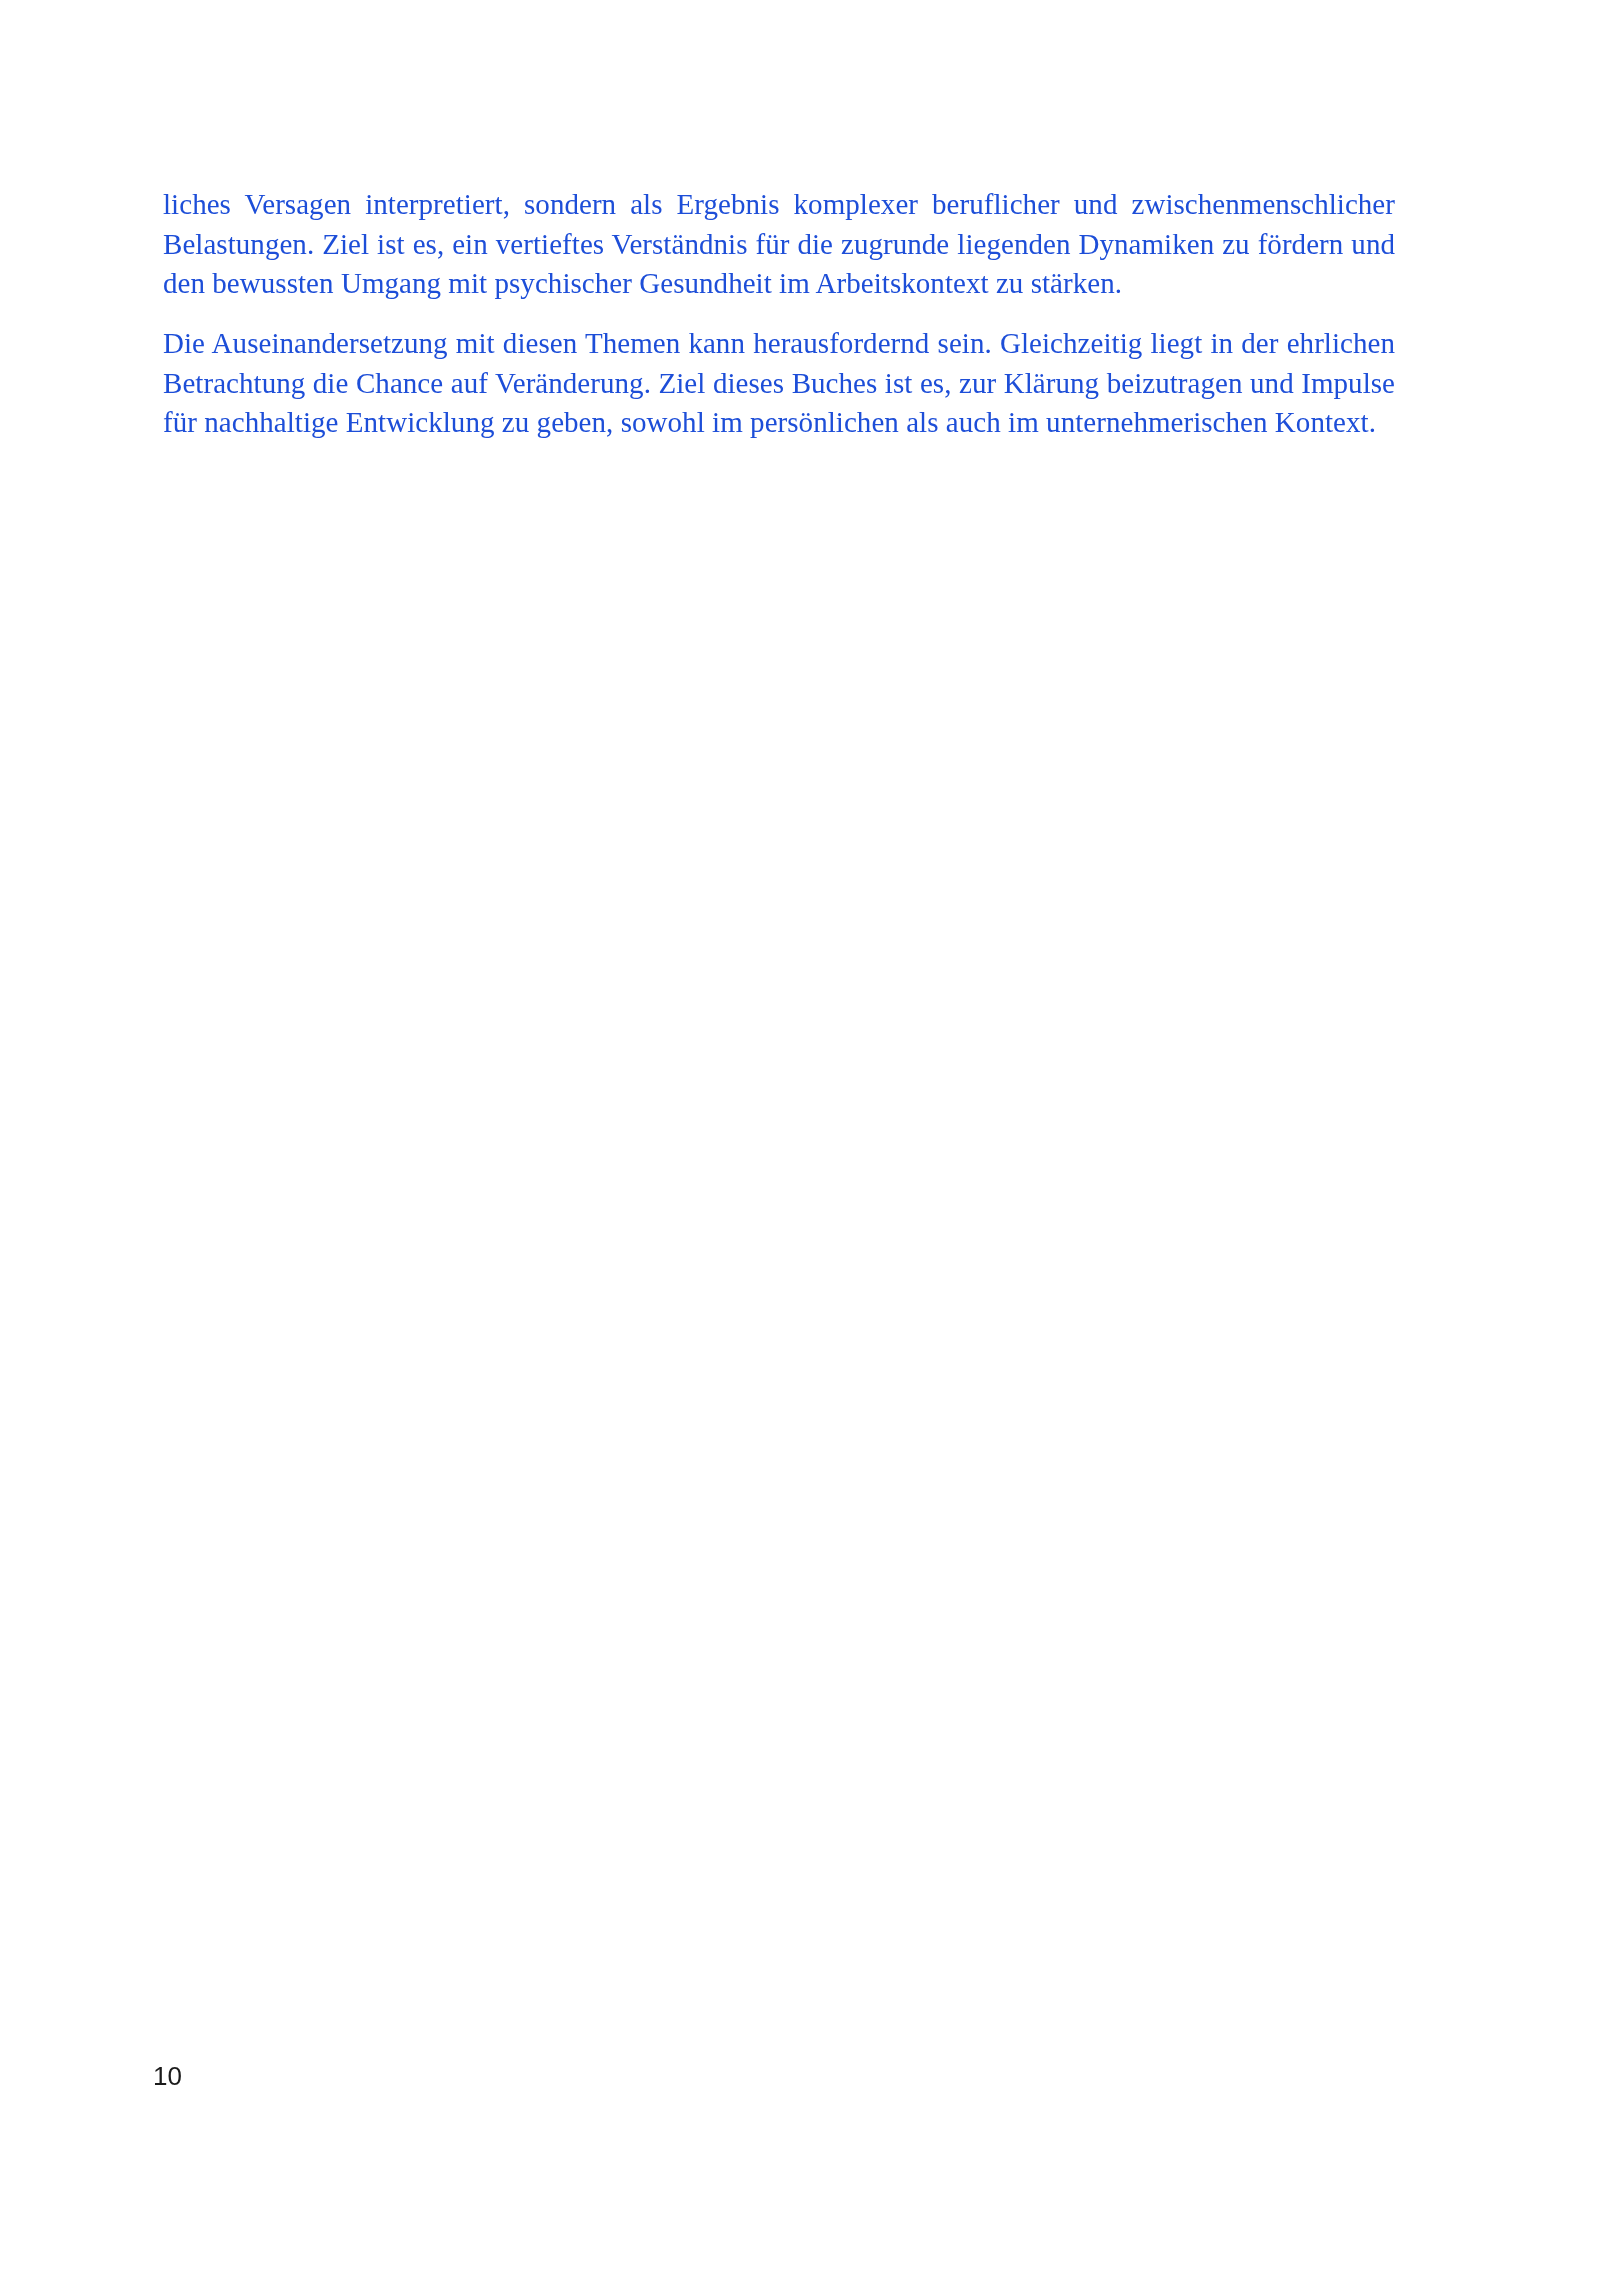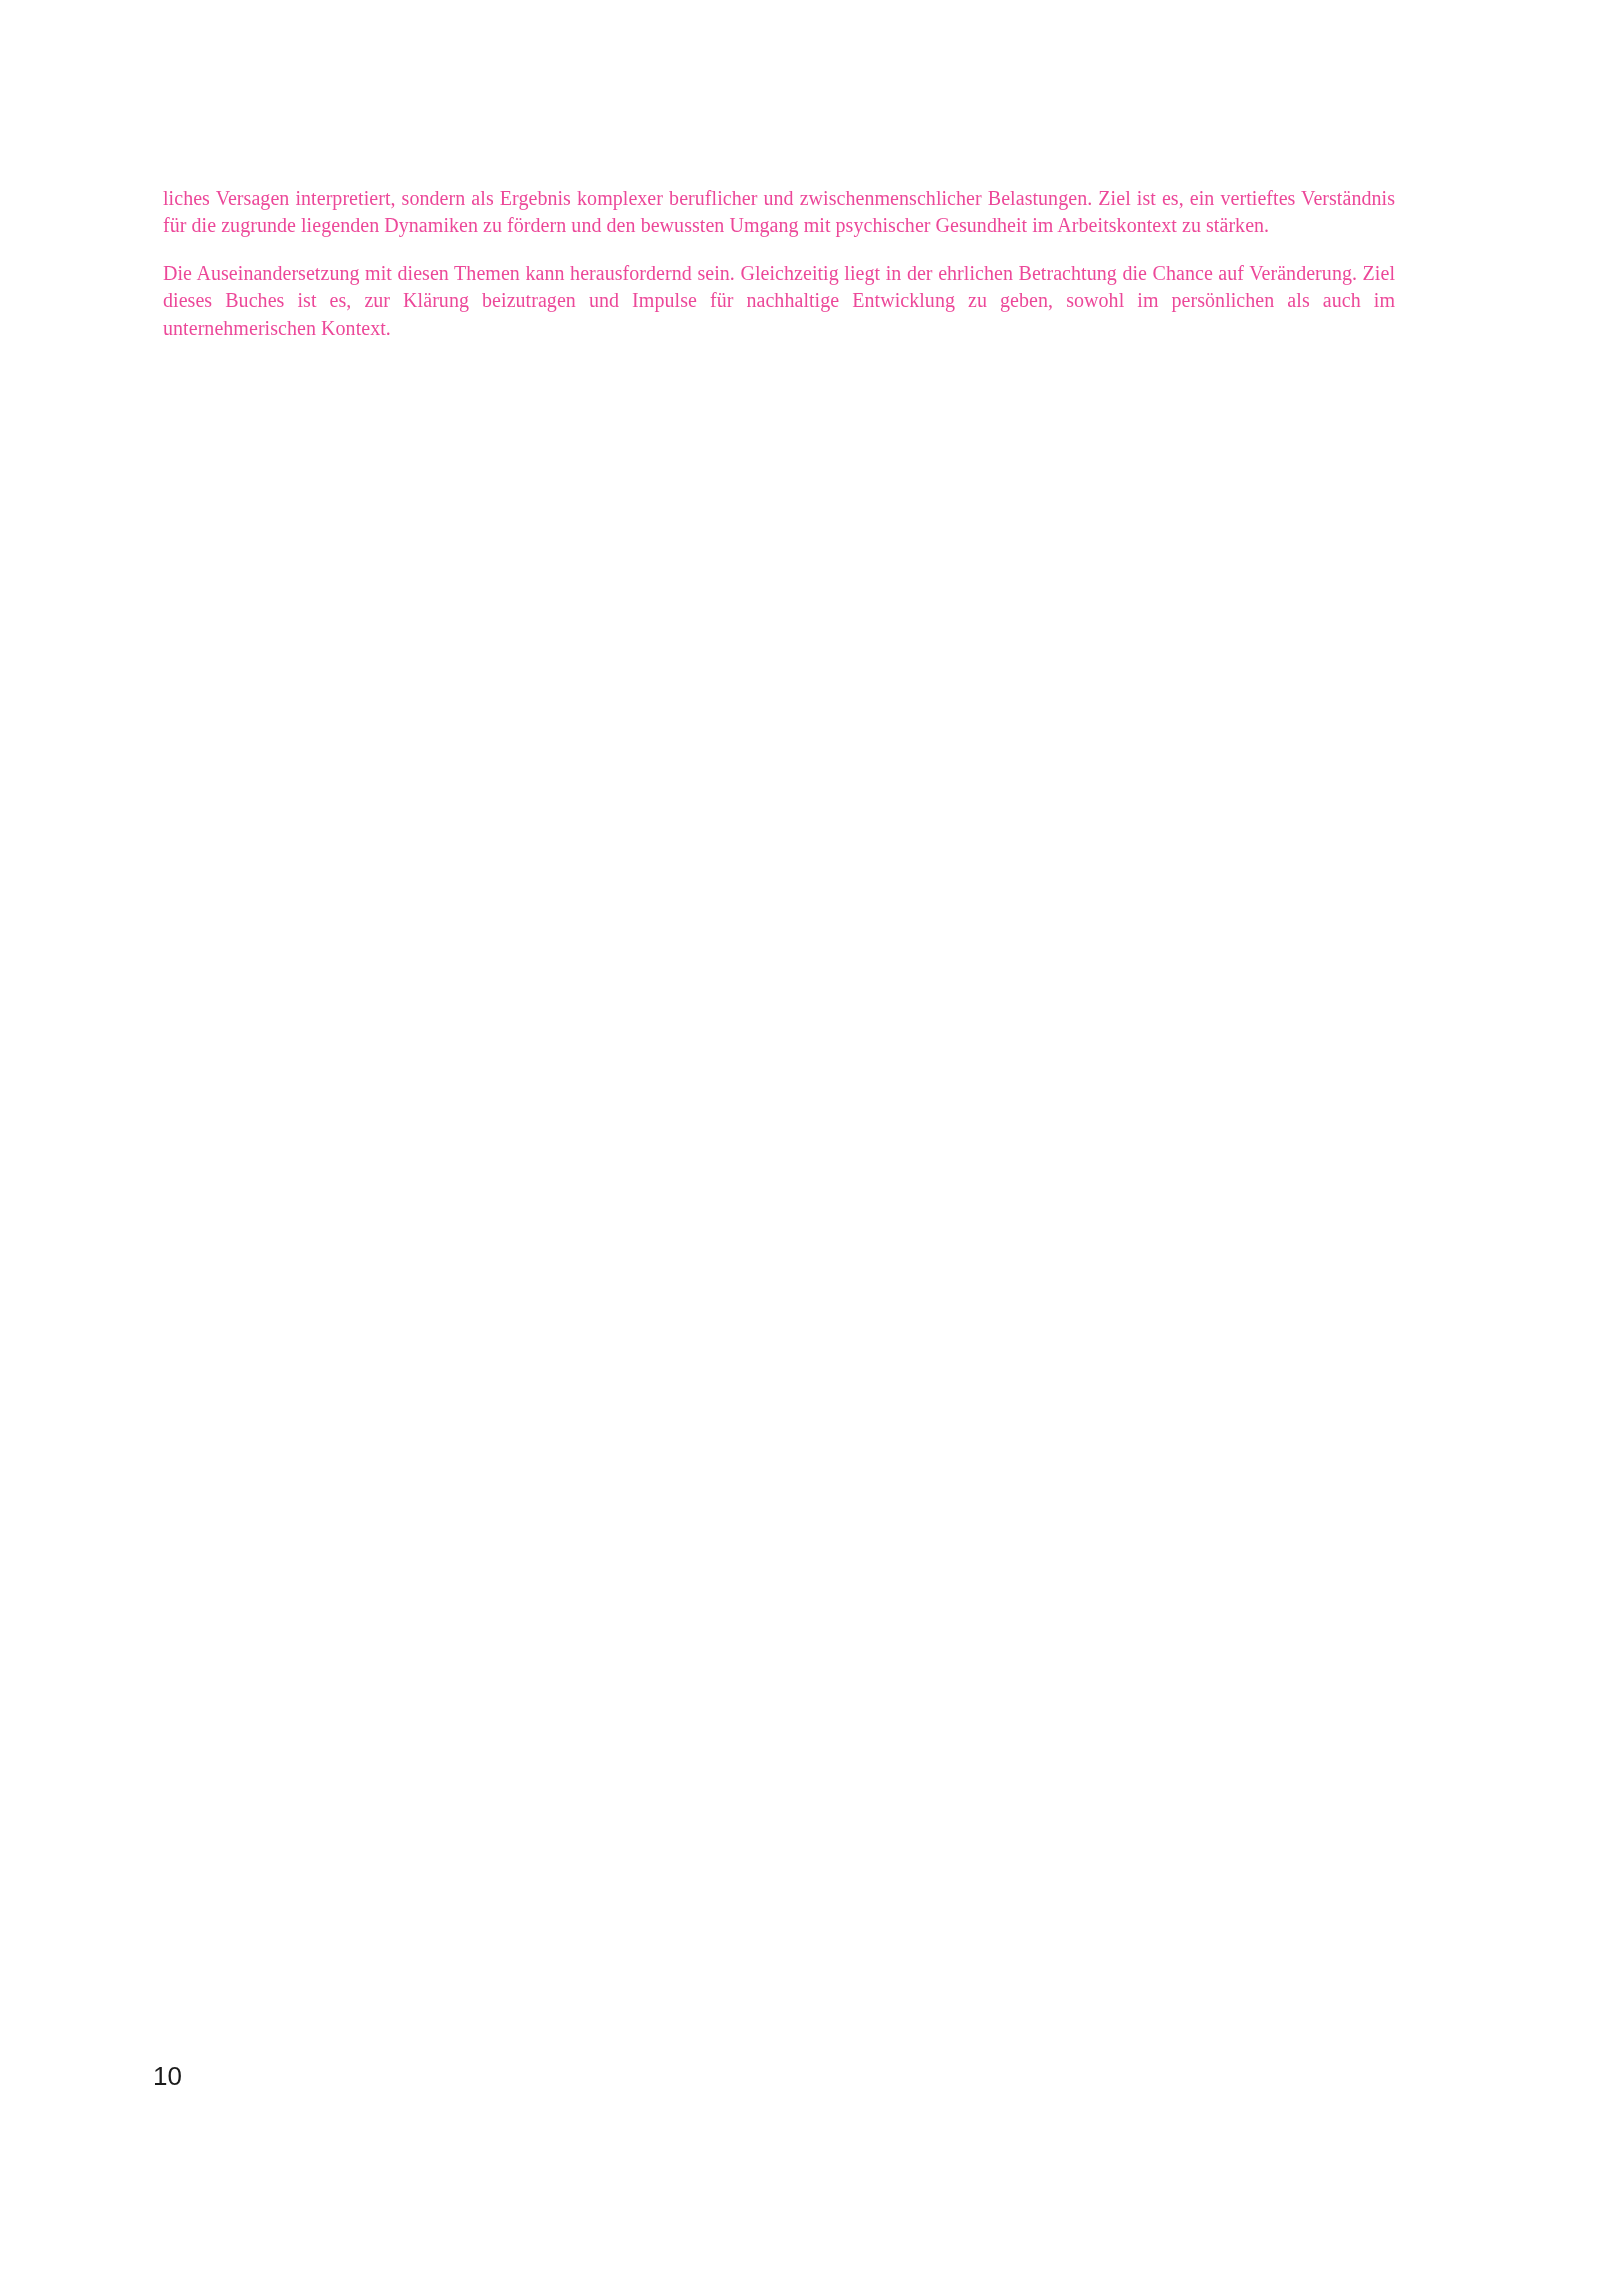--- a/index.html
+++ b/index.html
@@ -18,27 +18,27 @@
     overflow: hidden;
   }
   .text-block {
     position: absolute;
     left: 163px;
     top: 185px;
     width: 1232px;
   }
   .para {
     margin: 0 0 20.4px 0;
-    font-size: 20px;
+    font-size: 29px;
     line-height: 1.365;
     text-align: justify;
     text-justify: inter-word;
     hyphens: manual;
     letter-spacing: 0.05px;
-    color: #ec4899;
+    color: #1d4ed8;
   }
   .para:last-child {
     margin-bottom: 8px;
   }
   .folio {
     position: absolute;
     left: 153px;
     top: 2063px;
     font-family: "Liberation Sans", sans-serif;
     font-size: 26px;

